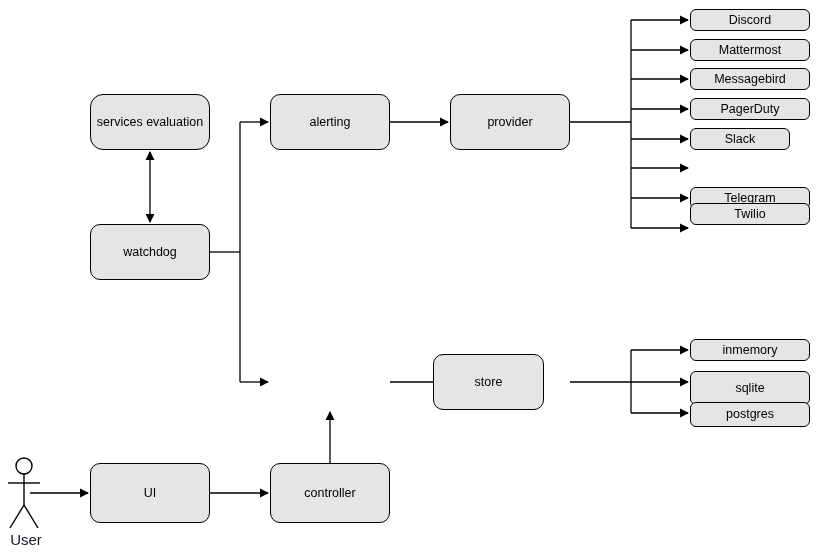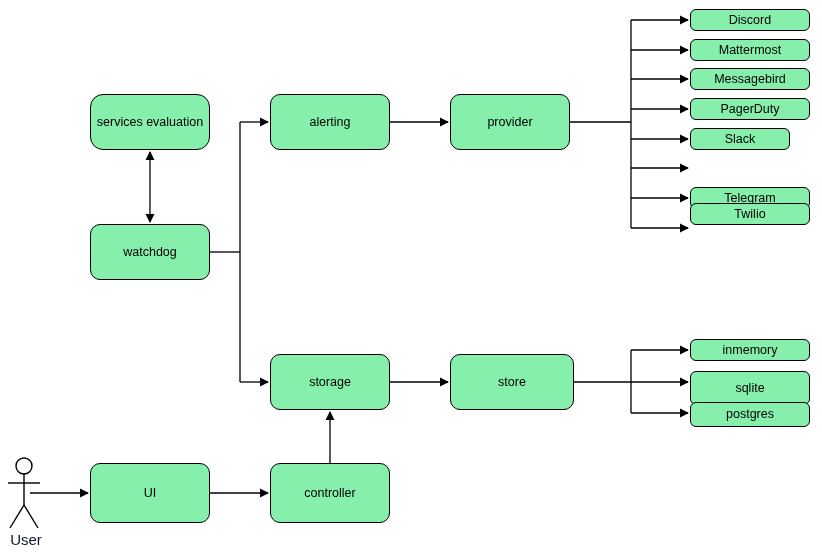--- a/index.html
+++ b/index.html
@@ -23,21 +23,21 @@
     position: absolute;
     left: 0;
     top: 0;
     width: 822px;
     height: 554px;
     pointer-events: none;
   }
   .node {
     position: absolute;
     box-sizing: border-box;
-    background: #86efac;
+    background: #e5e5e5;
     border: 1px solid #000000;
     border-radius: 10px;
     display: flex;
     align-items: center;
     justify-content: center;
     text-align: right;
     font-size: 12.5px;
     line-height: 1.2;
     color: #000000;
     z-index: 2;
@@ -135,25 +135,22 @@
   </div>
 
   <div class="node" style="left:270px; top:94px; width:120px; height:56px;">
     <span>alerting</span>
   </div>
 
   <div class="node" style="left:450px; top:94px; width:120px; height:56px;">
     <span>provider</span>
   </div>
 
-  <div class="node" style="left:270px; top:354px; width:120px; height:56px;">
-    <span>storage</span>
-  </div>
 
-  <div class="node" style="left:450px; top:354px; width:124px; height:56px;">
+  <div class="node" style="left:433px; top:354px; width:111px; height:56px;">
     <span>store</span>
   </div>
 
   <div class="node" style="left:90px; top:463px; width:120px; height:60px;">
     <span>UI</span>
   </div>
 
   <div class="node" style="left:270px; top:463px; width:120px; height:60px;">
     <span>controller</span>
   </div>

